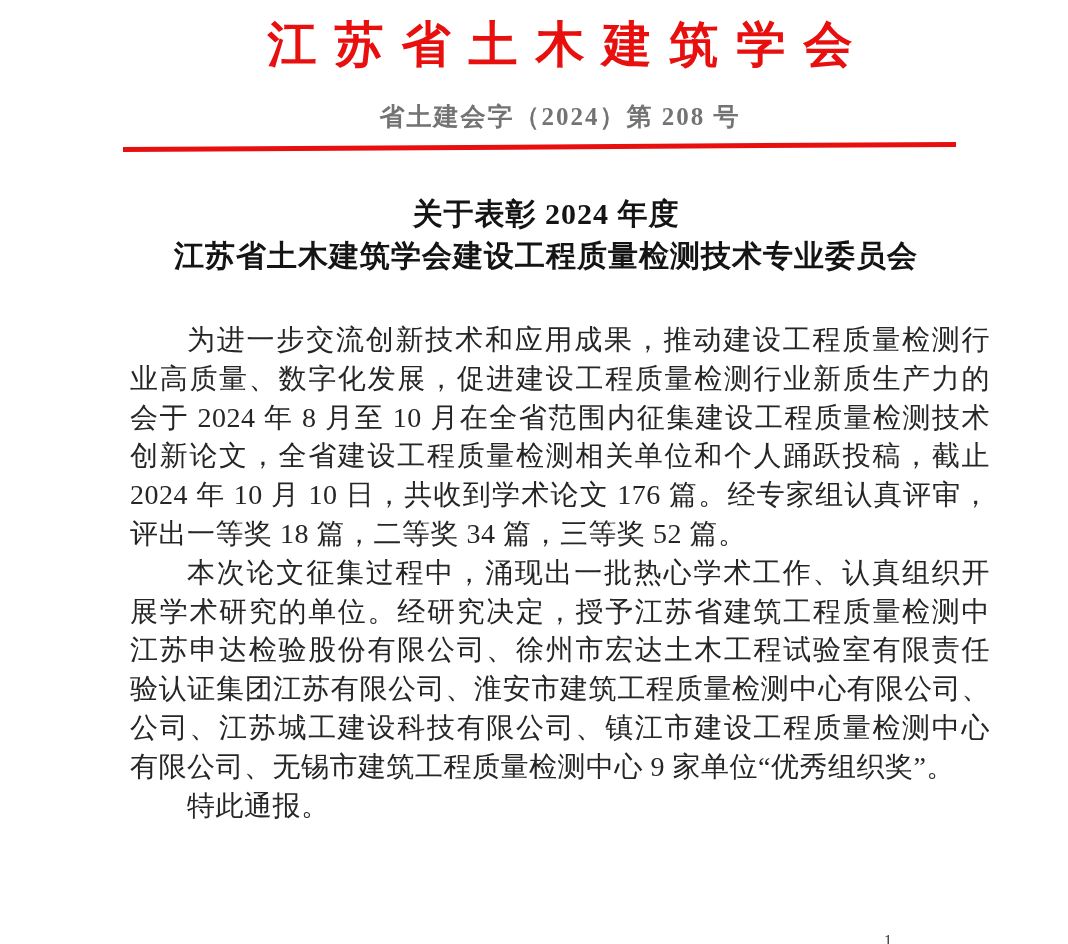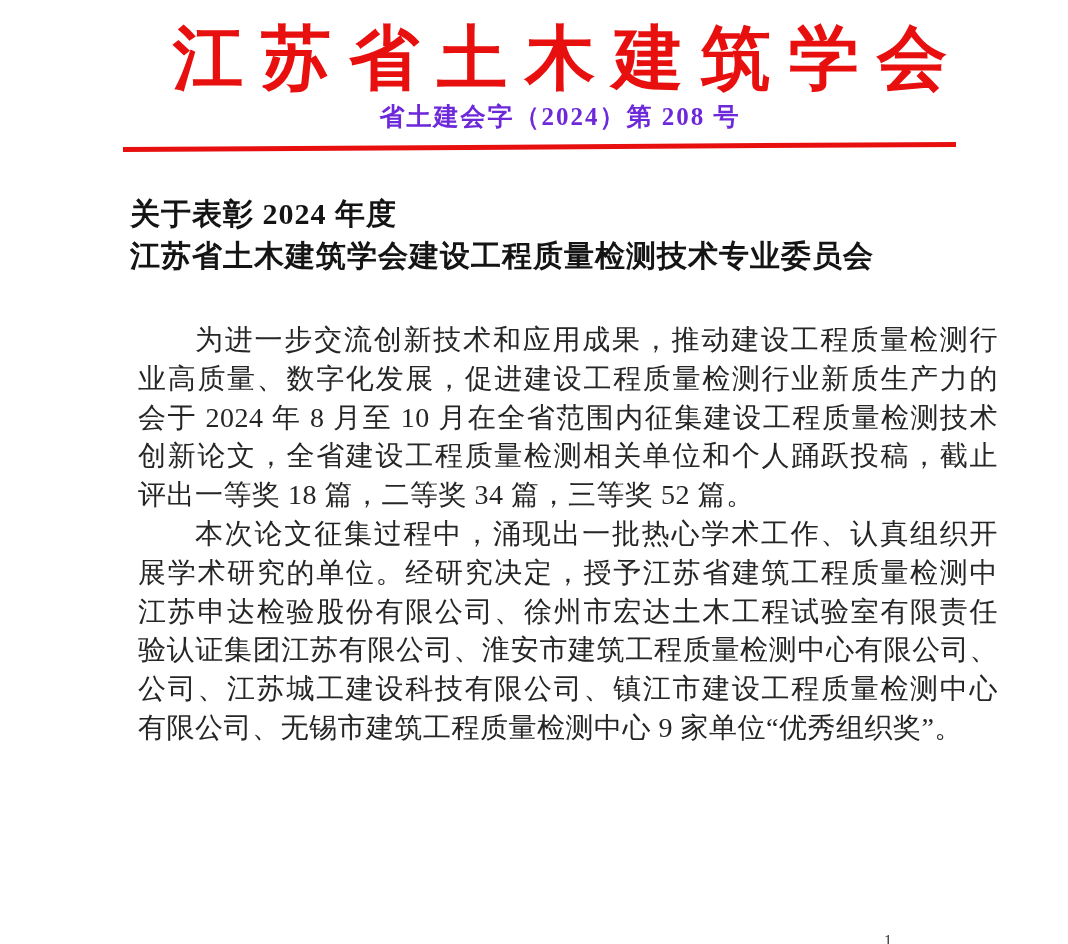--- a/index.html
+++ b/index.html
@@ -19,71 +19,70 @@
     background:#ffffff;
     overflow:hidden;
     font-family:"Liberation Serif","DejaVu Serif",serif;
   }
   .letterhead{
     position:absolute;
     top:12px;
     left:130px;
     width:860px;
     text-align:center;
-    font-size:70px;
+    font-size:49px;
     font-weight:bold;
     color:var(--red);
     letter-spacing:18px;
     text-indent:18px; 
     white-space:nowrap;
   }
   .doc-number{
     position:absolute;
     top:100px;
     left:130px;
     width:860px;
     text-align:center;
     font-size:25px;
     font-weight:bold;
     letter-spacing:2px;
-    color:#6d28d9;
+    color:#737373;
     white-space:nowrap;
   }
   .red-rule{
     position:absolute;
     top:147px;
     left:123px;
     width:833px;
     height:5px;
     background:var(--red);
     transform:rotate(-0.35deg);
     transform-origin:left center;
   }
   .title-block{
     position:absolute;
     top:193px;
-    left:130px;
+    left:116px;
     width:860px;
-    text-align:left;
+    text-align:center;
     font-weight:bold;
     color:var(--title-ink);
     font-size:30px;
     line-height:42px;
     letter-spacing:1px;
   }
   .body-block{
     position:absolute;
     top:321px;
     left:130px;
     width:860px;
     font-size:28px;
     line-height:38.8px;
     color:var(--ink);
     letter-spacing:0.5px;
-    margin-left:8px;
   }
   .body-line{
     text-align:justify;
     text-align-last:justify;
     text-justify:inter-character;
     white-space:normal;
   }
   .body-line.first{
     text-indent:57px;
   }
@@ -113,24 +112,26 @@
   <div class="title-block">
       <div class="title-line">关于表彰 2024 年度</div>
       <div class="title-line">江苏省土木建筑学会建设工程质量检测技术专业委员会</div>
     </div>
 
   <div class="body-block">
       <div class="body-line first">为进一步交流创新技术和应用成果，推动建设工程质量检测行</div>
       <div class="body-line">业高质量、数字化发展，促进建设工程质量检测行业新质生产力的</div>
       <div class="body-line">会于 2024 年 8 月至 10 月在全省范围内征集建设工程质量检测技术</div>
       <div class="body-line">创新论文，全省建设工程质量检测相关单位和个人踊跃投稿，截止</div>
+      <div class="body-line">2024 年 10 月 10 日，共收到学术论文 176 篇。经专家组认真评审，</div>
       <div class="body-line last">评出一等奖 18 篇，二等奖 34 篇，三等奖 52 篇。</div>
       <div class="body-line first">本次论文征集过程中，涌现出一批热心学术工作、认真组织开</div>
       <div class="body-line">展学术研究的单位。经研究决定，授予江苏省建筑工程质量检测中</div>
       <div class="body-line">江苏申达检验股份有限公司、徐州市宏达土木工程试验室有限责任</div>
       <div class="body-line">验认证集团江苏有限公司、淮安市建筑工程质量检测中心有限公司、</div>
       <div class="body-line">公司、江苏城工建设科技有限公司、镇江市建设工程质量检测中心</div>
       <div class="body-line last">有限公司、无锡市建筑工程质量检测中心 9 家单位“优秀组织奖”。</div>
+      <div class="body-line first last">特此通报。</div>
     </div>
 
   <div class="page-mark">1</div>
 
 </div>
 
 </body></html>

